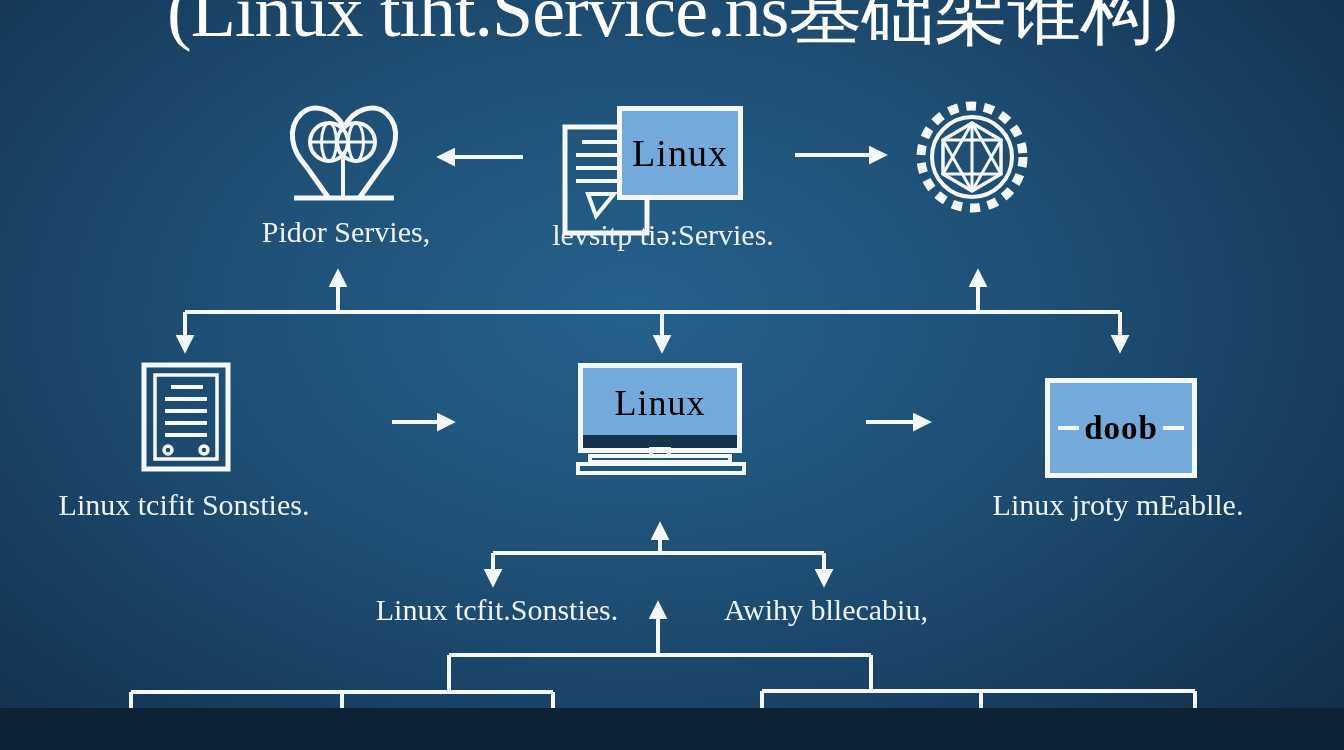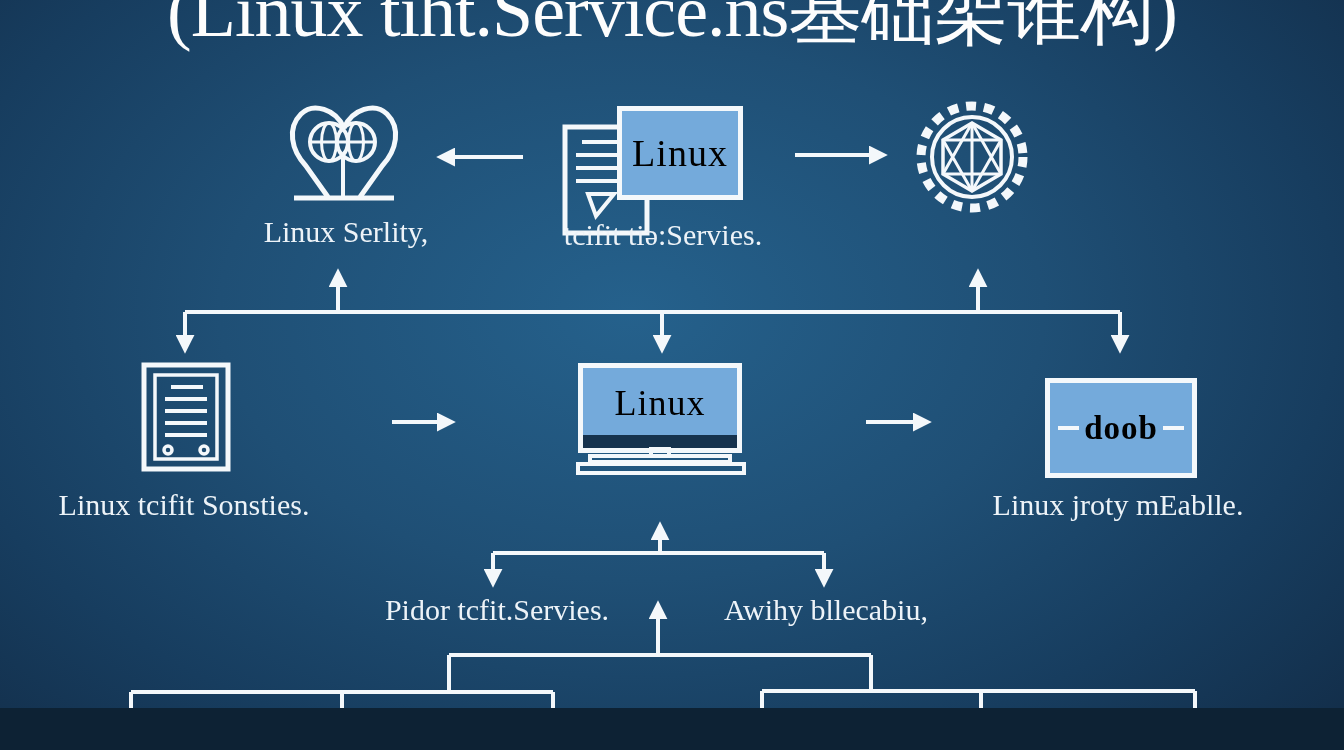--- a/index.html
+++ b/index.html
@@ -111,22 +111,22 @@
   <svg style="left:905px;top:98px;" width="134" height="122" viewBox="0 0 134 122">
     <g stroke="#f4f8fb" fill="none">
       <circle stroke-width="9" stroke-dasharray="10 8" cx="67" cy="59" r="51"></circle>
       <circle stroke-width="4" cx="67" cy="59" r="40"></circle>
       <polygon stroke-width="3.5" points="67,25 96,42 96,76 67,93 38,76 38,42"></polygon>
       <path stroke-width="3" d="M38 42 H96 M38 76 H96 M67 25 V93"></path>
       <path stroke-width="3" d="M67 25 L38 76 M67 25 L96 76 M38 42 L67 93 M96 42 L67 93"></path>
     </g>
   </svg>
 
-  <span class="lbl" style="left:346px;top:215px;">Linux Serlity,</span>
-  <span class="lbl" style="left:663px;top:218px;">tcifit tiə:Servies.</span>
+  <span class="lbl" style="left:346px;top:215px;">Pidor Servies,</span>
+  <span class="lbl" style="left:663px;top:218px;">levsitp tiə:Servies.</span>
 
   <svg style="left:141px;top:362px;" width="90" height="110" viewBox="0 0 90 110">
     <g stroke="#f4f8fb" fill="none">
       <rect stroke-width="5" x="3" y="3" width="84" height="104"></rect>
       <rect stroke-width="3.5" x="14" y="13" width="62" height="84"></rect>
       <path stroke-width="4" d="M30 25 H62"></path>
       <path stroke-width="4" d="M24 37 H66"></path>
       <path stroke-width="4" d="M24 49 H66"></path>
       <path stroke-width="4" d="M24 61 H66"></path>
       <path stroke-width="4" d="M24 73 H66"></path>
@@ -147,21 +147,21 @@
 
   <div class="bluebox" style="left:1045px;top:378px;width:152px;height:100px;padding:0 8px;">
     <div class="doob-line"></div>
     <span class="bt" style="font-size:33px;font-weight:bold;padding:0 5px;">doob</span>
     <div class="doob-line"></div>
   </div>
 
   <span class="lbl" style="left:184px;top:488px;">Linux tcifit Sonsties.</span>
   <span class="lbl" style="left:1118px;top:488px;">Linux jroty mEablle.</span>
 
-  <span class="lbl" style="left:497px;top:593px;">Pidor tcfit.Servies.</span>
+  <span class="lbl" style="left:497px;top:593px;">Linux tcfit.Sonsties.</span>
   <span class="lbl" style="left:826px;top:593px;">Awihy bllecabiu,</span>
 
   <div class="oval-part" style="left:102px;top:720px;width:50px;height:70px;"></div>
 
   <svg style="left:298px;top:706px;" width="100" height="44" viewBox="0 0 100 44">
     <g stroke="#f4f8fb" fill="none">
       <circle stroke-width="5" cx="16" cy="40" r="9"></circle>
       <circle stroke-width="5" cx="30" cy="30" r="9"></circle>
       <circle stroke-width="5" cx="50" cy="26" r="9"></circle>
       <circle stroke-width="5" cx="70" cy="30" r="9"></circle>

